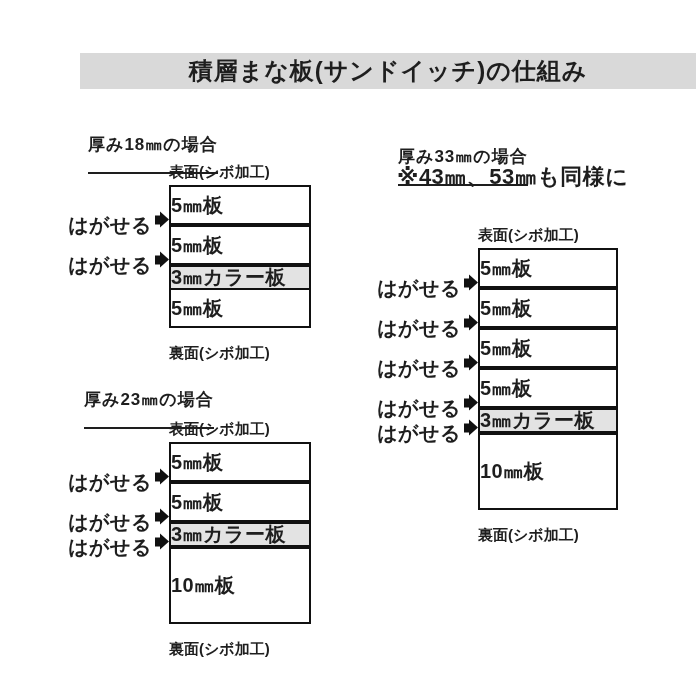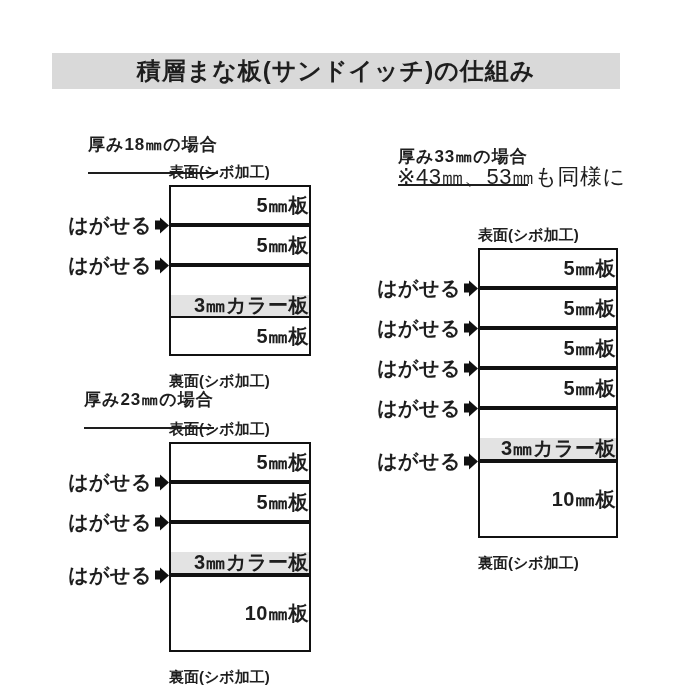--- a/index.html
+++ b/index.html
@@ -12,39 +12,39 @@
   html, body { margin: 0; padding: 0; }
   body {
     width: 700px; height: 700px;
     background: #ffffff;
     font-family: "Liberation Sans", "DejaVu Sans", sans-serif;
     color: var(--ink);
     position: relative;
     overflow: hidden;
   }
   .title-bar {
-    position: absolute; left: 52px; top: 53px;
-    width: 568px; height: 36px;
+    position: absolute; left: 80px; top: 53px;
+    width: 616px; height: 36px;
     background: var(--bar-bg);
     display: flex; align-items: center; justify-content: center;
     font-size: 24px; font-weight: bold; letter-spacing: 1px;
   }
   .section-heading {
     position: absolute;
     font-size: 17px; font-weight: bold; letter-spacing: 1px;
     padding-bottom: 16px;
     border-bottom: 2.5px solid var(--ink);
     white-space: nowrap;
   }
   #heading-18 { left: 88px;  top: 119px; }
   #heading-23 { left: 84px;  top: 374px; }
   #heading-33 { left: 398px; top: 131px; }
   .note {
     position: absolute; left: 397px; top: 162px;
-    font-size: 22px; line-height: 29px; font-weight: 400;
+    font-size: 22px; line-height: 29px; font-weight: 700;
     letter-spacing: 0.5px; white-space: nowrap;
   }
   .note .line2 { padding-left: 17px; }
   .diagram { position: absolute; }
   #diagram-18 { left: 169px; top: 161px; width: 142px; }
   #diagram-23 { left: 169px; top: 418px; width: 142px; }
   #diagram-33 { left: 478px; top: 224px; width: 140px; }
   .face-label {
     text-align: left;
     font-size: 15px; font-weight: bold;
@@ -52,32 +52,32 @@
     margin-bottom: 2px;
     white-space: nowrap;
   }
   .face-label.back { margin-top: 14px; margin-bottom: 0; }
   .stack {
     border: 2px solid var(--line);
     background: #ffffff;
     width: 100%;
   }
   .layer {
-    display: flex; align-items: center; justify-content: flex-end;
+    display: flex; align-items: center; justify-content: flex-start;
     font-size: 20px; font-weight: bold; letter-spacing: 0.5px;
     white-space: nowrap;
   }
-  .layer.color-layer { background: var(--layer-gray); margin-top: 28px; }
+  .layer.color-layer { background: var(--layer-gray); }
   .divider { position: relative; background: var(--line); width: 100%; }
   .divider.thick { height: 4px; }
   .divider.thin  { height: 2px; }
   .peel {
     position: absolute; right: calc(100% + 2px); top: 50%;
     transform: translateY(-50%);
-    display: flex; align-items: center;
+    display: flex; align-items: flex-start;
     white-space: nowrap;
   }
   .peel-text { font-size: 20px; font-weight: bold; letter-spacing: 0.5px; }
   .peel-arrow { display: flex; align-items: center; margin-left: 3px; }
   .arrow-stem { width: 5px; height: 9px; background: var(--line); }
   .arrow-head {
     width: 0; height: 0;
     border-top: 8px solid transparent;
     border-bottom: 8px solid transparent;
     border-left: 9px solid var(--line);

